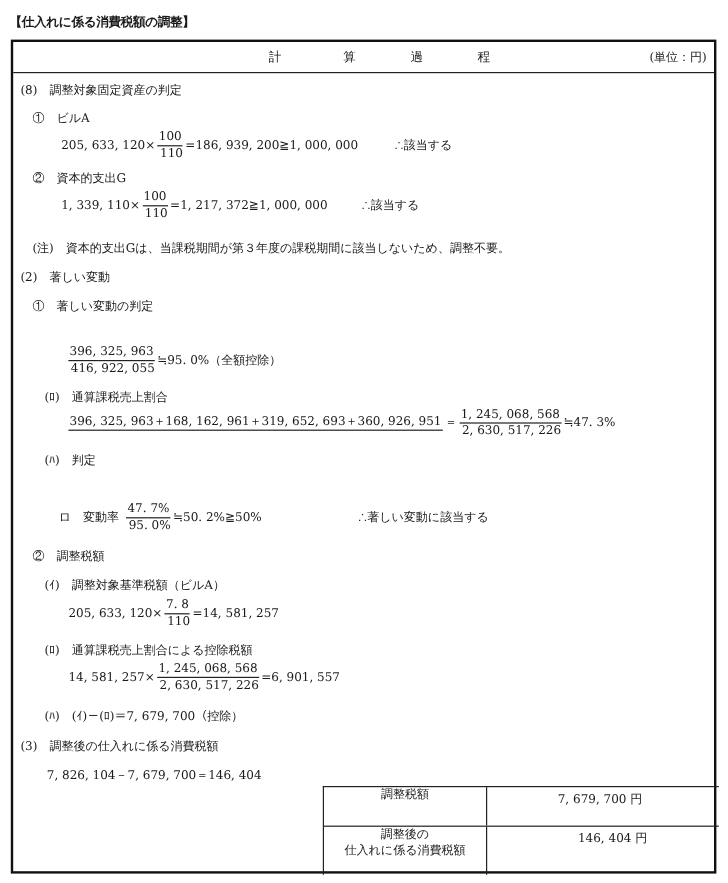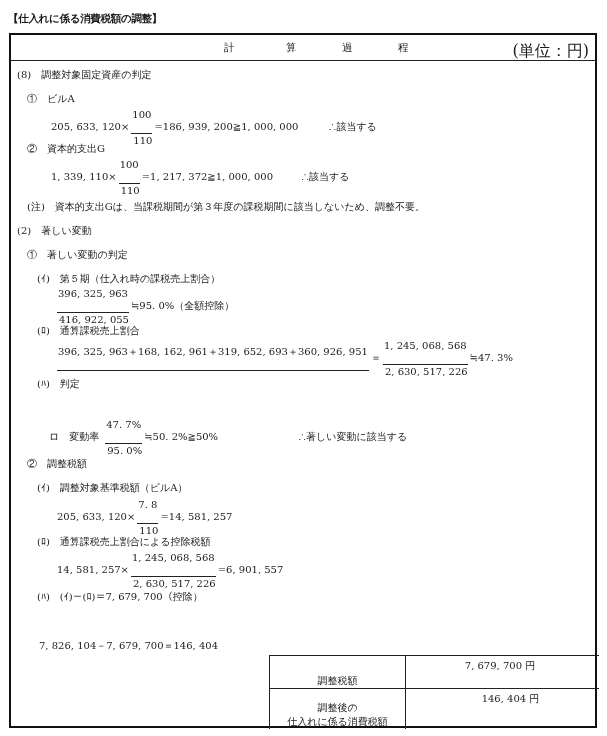--- a/index.html
+++ b/index.html
@@ -4,32 +4,32 @@
 <style>
   * { box-sizing: border-box; margin: 0; padding: 0; }
   html, body { width: 607px; height: 736px; background: #ffffff; overflow: hidden; }
   body { font-family: "DejaVu Serif", "Liberation Serif", serif; color: #1a1a1a; font-size: 10.5px; position: relative; }
 
   .title { position: absolute; left: 8px; top: 12px; font-family: "DejaVu Sans", "Liberation Sans", sans-serif; font-weight: bold; font-size: 10.5px; letter-spacing: -0.3px; }
 
   .frame { position: absolute; left: 9px; top: 33px; width: 588px; height: 695px; border: 2.5px solid #111; border-top-width: 2.5px; }
   .hdr { position: absolute; left: 0; top: 0; right: 0; height: 26px; border-bottom: 1px solid #222; }
   .hdr .calc { position: absolute; top: 6px; font-size: 10.5px; }
-  .hdr .unit { position: absolute; right: 6px; top: 6px; font-size: 16px; }
+  .hdr .unit { position: absolute; right: 6px; top: 6px; font-size: 10px; }
 
   .line { position: absolute; white-space: nowrap; font-size: 10px; }
   .frac { display: inline-block; vertical-align: middle; text-align: center; line-height: 1.1; margin: 0 2px; }
-  .frac .num { display: block; border-bottom: 1px solid #222; padding: 0 1px 13px; }
+  .frac .num { display: block; border-bottom: 1px solid #222; padding: 0 1px 1px; }
   .frac .den { display: block; padding-top: 1px; text-align: right; }
   .gap { display: inline-block; }
 
   .result { position: absolute; left: 258px; width: 330px; border-top: 1px solid #222; border-left: 1px solid #222; }
   .result .row { display: flex; border-bottom: 1px solid #222; }
   .result .row:last-child { border-bottom: none; gap: 21px; }
-  .result .lbl { width: 136px; border-right: 1px solid #222; text-align: center; font-size: 10px; line-height: 1.4; display: flex; flex-direction: column; justify-content: flex-end; }
+  .result .lbl { width: 136px; border-right: 1px solid #222; text-align: center; font-size: 10px; line-height: 1.4; display: flex; flex-direction: column; justify-content: flex-start; }
   .result .val { flex: 1; text-align: center; padding: 3px 5px 0 0; font-size: 10px; }
 </style>
 </head>
 <body>
 
 <div class="title">【仕入れに係る消費税額の調整】</div>
 
 <div class="frame">
   <div class="hdr">
     <span class="calc" style="left:213px">計</span>
@@ -45,21 +45,20 @@
     <span>205, 633, 120×</span><span class="frac"><span class="num">100</span><span class="den">110</span></span><span>=186, 939, 200≧1, 000, 000</span><span class="gap" style="width:30px"></span><span>∴該当する</span>
   </div>
   <div class="line" style="left:16px;top:107px">②　資本的支出G</div>
   <div class="line" style="left:40px;top:124px">
     <span>1, 339, 110×</span><span class="frac"><span class="num">100</span><span class="den">110</span></span><span>=1, 217, 372≧1, 000, 000</span><span class="gap" style="width:28px"></span><span>∴該当する</span>
   </div>
   <div class="line" style="left:16px;top:165px">(注)　資本的支出Gは、当課税期間が第３年度の課税期間に該当しないため、調整不要。</div>
 
   <div class="line" style="left:6px;top:189px">(2)　著しい変動</div>
   <div class="line" style="left:16px;top:213px">①　著しい変動の判定</div>
-  <div class="line" style="left:26px;top:237px">(ｲ)　第５期（仕入れ時の課税売上割合）</div>
   <div class="line" style="left:46px;top:253px">
     <span class="frac" style="margin-left:0"><span class="num">396, 325, 963</span><span class="den">416, 922, 055</span></span><span>≒95. 0%（全額控除）</span>
   </div>
   <div class="line" style="left:26px;top:289px">(ﾛ)　通算課税売上割合</div>
   <div class="line" style="left:46px;top:305px">
     <span class="frac" style="margin-left:0"><span class="num">396, 325, 963＋168, 162, 961＋319, 652, 693＋360, 926, 951</span></span><span>＝</span><span class="frac"><span class="num">1, 245, 068, 568</span><span class="den">2, 630, 517, 226</span></span><span>≒47. 3%</span>
   </div>
   <div class="line" style="left:26px;top:342px">(ﾊ)　判定</div>
   <div class="line" style="left:38px;top:384px">
     <span>ロ　変動率</span><span class="gap" style="width:4px"></span><span class="frac"><span class="num">47. 7%</span><span class="den">95. 0%</span></span><span>≒50. 2%≧50%</span><span class="gap" style="width:80px"></span><span>∴著しい変動に該当する</span>
@@ -68,20 +67,21 @@
   <div class="line" style="left:26px;top:446px">(ｲ)　調整対象基準税額（ビルA）</div>
   <div class="line" style="left:46px;top:464px">
     <span>205, 633, 120×</span><span class="frac"><span class="num">7. 8</span><span class="den">110</span></span><span>=14, 581, 257</span>
   </div>
   <div class="line" style="left:26px;top:500px">(ﾛ)　通算課税売上割合による控除税額</div>
   <div class="line" style="left:46px;top:517px">
     <span>14, 581, 257×</span><span class="frac"><span class="num">1, 245, 068, 568</span><span class="den">2, 630, 517, 226</span></span><span>=6, 901, 557</span>
   </div>
   <div class="line" style="left:26px;top:555px">(ﾊ)　(ｲ)－(ﾛ)＝7, 679, 700（控除）</div>
 
+  <div class="line" style="left:6px;top:580px">(3)　調整後の仕入れに係る消費税額</div>
   <div class="line" style="left:28px;top:604px">7, 826, 104－7, 679, 700＝146, 404</div>
 
   <div class="result" style="top:620px">
     <div class="row" style="height:33px">
       <div class="lbl">
           <span>調整税額</span>
         </div>
       <div class="val">7, 679, 700 円</div>
     </div>
     <div class="row" style="height:40px">

